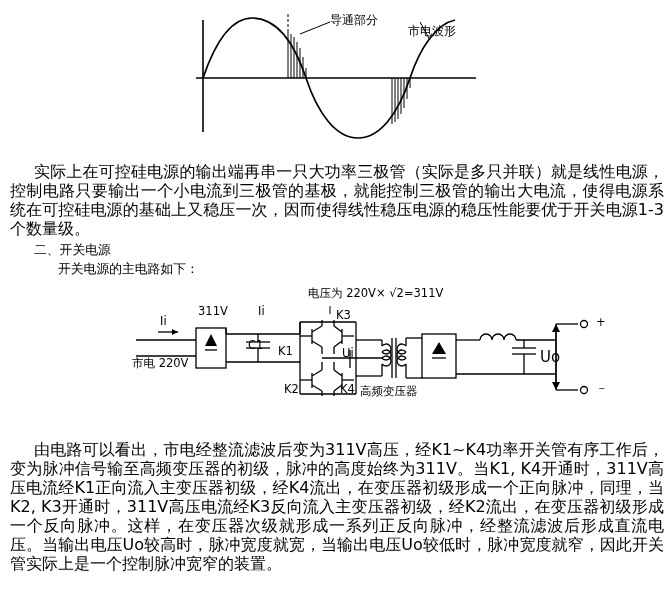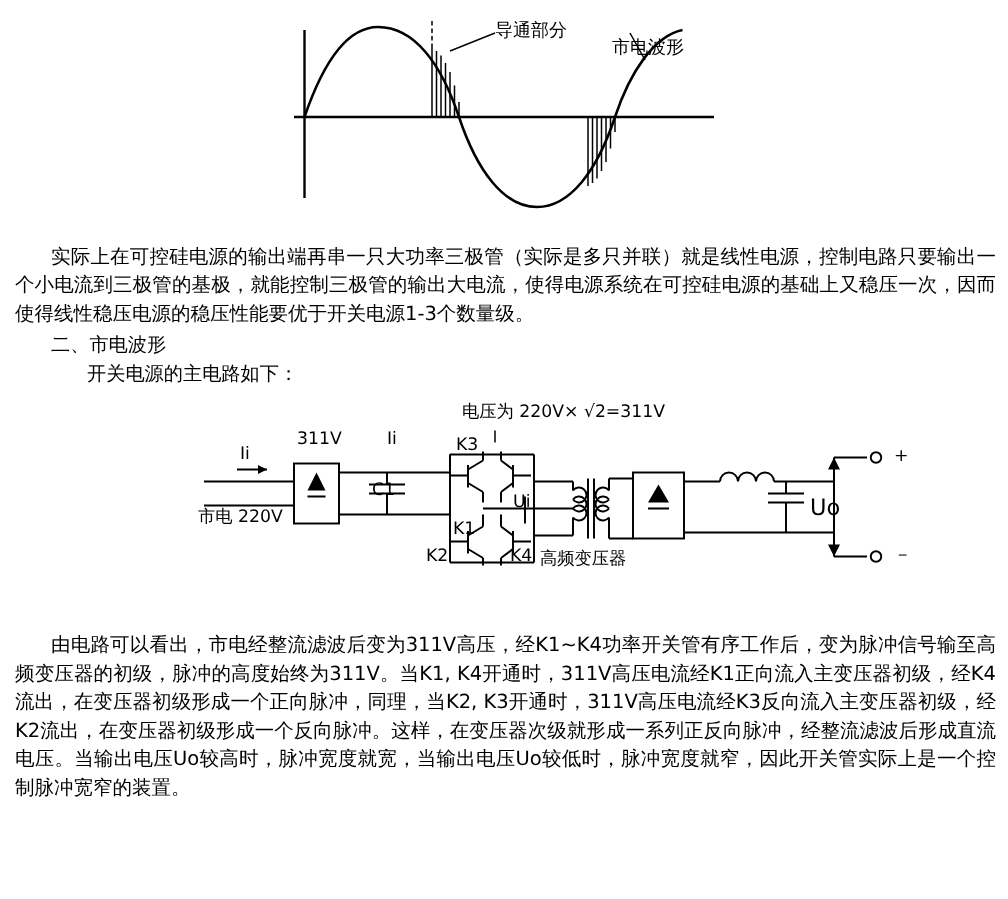--- a/index.html
+++ b/index.html
@@ -39,21 +39,21 @@
     position: absolute;
     font-size: 12px;
     white-space: nowrap;
   }
   
   .para {
     margin: 0;
     padding: 0 8px 0 10px;
     text-indent: 24px;
     line-height: 19px;
-    font-size: 13px;
+    font-size: 16px;
     text-align: justify;
   }
   .heading {
     margin: 0;
     padding: 2px 8px 0 10px;
     text-indent: 24px;
     line-height: 19px;
     font-size: 12.8px;
   }
   .subline {
@@ -115,21 +115,21 @@
 
       <line x1="420" y1="22" x2="430" y2="40" stroke="#000" stroke-width="1"></line>
     </svg>
     <span class="label-float" style="left:330px; top:12px;">导通部分</span>
     <span class="label-float" style="left:408px; top:6px;margin-top:17px;">市电波形</span>
   </div>
 
   <div class="spacer-10"></div>
 
   <p class="para">实际上在可控硅电源的输出端再串一只大功率三极管（实际是多只并联）就是线性电源，控制电路只要输出一个小电流到三极管的基极，就能控制三极管的输出大电流，使得电源系统在可控硅电源的基础上又稳压一次，因而使得线性稳压电源的稳压性能要优于开关电源1-3个数量级。</p>
-  <p class="heading">二、市电波形</p>
+  <p class="heading">二、开关电源</p>
   <p class="subline">开关电源的主电路如下：</p>
 
   <div class="spacer-6"></div>
 
   <div class="fig2">
     <svg width="672" height="150" viewBox="0 0 672 150">
       <g stroke="#000" stroke-width="1.3" fill="none">
 
         <line x1="136" y1="56" x2="196" y2="56"></line>
         <line x1="136" y1="72" x2="196" y2="72"></line>
@@ -235,23 +235,23 @@
         <line x1="330" y1="30" x2="330" y2="22" stroke-width="1"></line>
       </g>
     </svg>
 
     <span class="label-float" style="left:308px; top:2px;">电压为 220V× √2=311V</span>
     <span class="label-float" style="left:198px; top:20px;">311V</span>
     <span class="label-float" style="left:160px; top:30px;">Ii</span>
     <span class="label-float" style="left:258px; top:20px;">Ii</span>
     <span class="label-float" style="left:132px; top:72px;">市电 220V</span>
     <span class="label-float" style="left:248px; top:54px;">C1</span>
-    <span class="label-float" style="left:278px; top:80px;margin-left:24px;">K1</span>
+    <span class="label-float" style="left:278px; top:60px;">K1</span>
     <span class="label-float" style="left:284px; top:98px;">K2</span>
-    <span class="label-float" style="left:304px; top:24px;">K3</span>
+    <span class="label-float" style="left:336px; top:24px;">K3</span>
     <span class="label-float" style="left:340px; top:98px;">K4</span>
     <span class="label-float" style="left:342px; top:62px;">Ui</span>
     <span class="label-float" style="left:360px; top:100px;">高频变压器</span>
     <span class="label-float" style="left:540px; top:64px; font-size:15px;text-align:center;">Uo</span>
     <span class="label-float" style="left:596px; top:31px;">+</span>
     <span class="label-float" style="left:596px; top:97px;">－</span>
   </div>
 
   <div class="spacer-6"></div>
 

